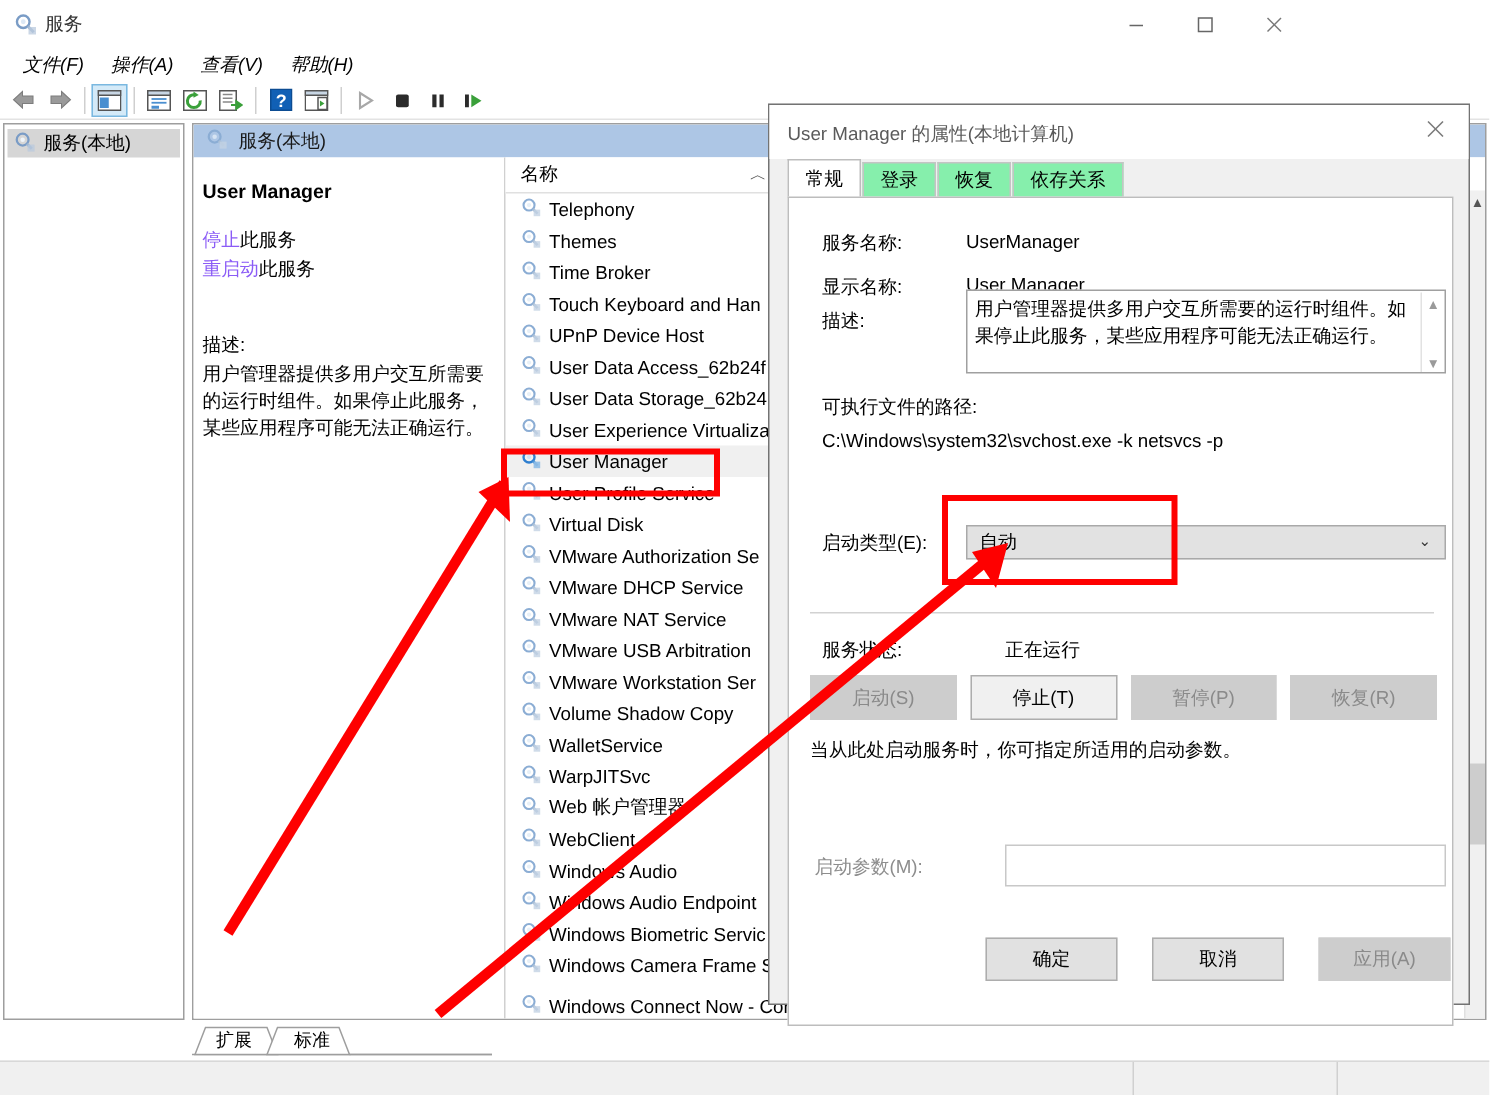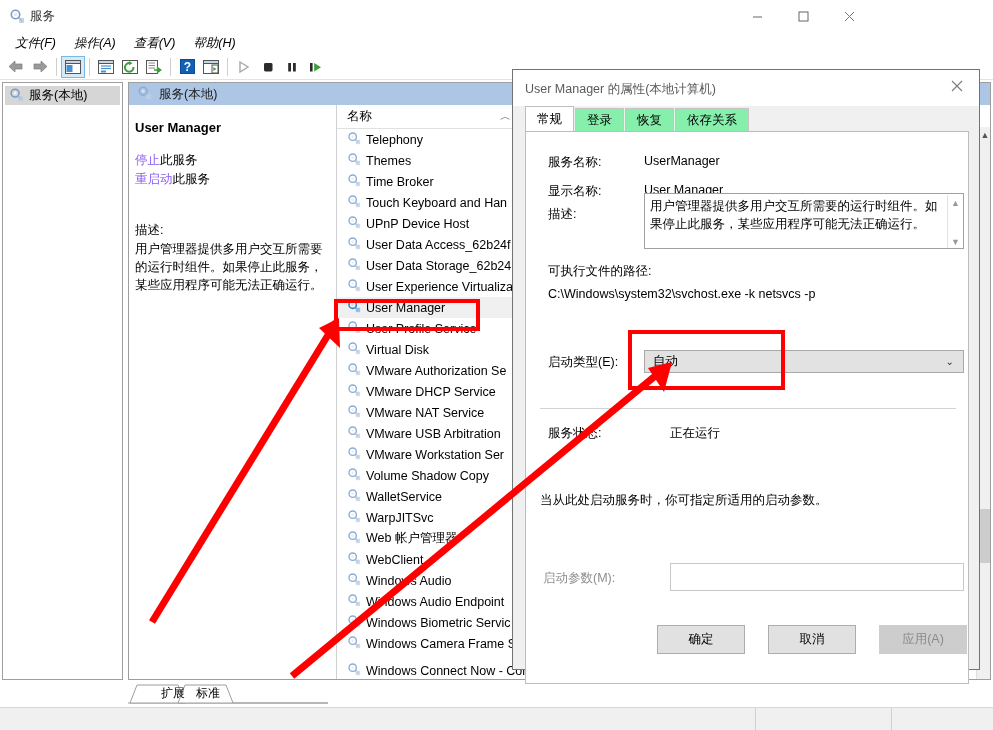--- a/index.html
+++ b/index.html
@@ -669,21 +669,21 @@
     </div>
   </div>
 
   <div class="viewtabs">
     <svg width="200" height="20" viewBox="0 0 200 20" style="position:absolute;left:0;top:0">
       <path d="M0 19 L200 19" stroke="#9e9e9e" stroke-width="1" fill="none"></path>
       <path d="M2 19 L9 1 L50 1 L57 19 Z" fill="#ffffff" stroke="#9e9e9e" stroke-width="1"></path>
       <path d="M50 19 L57 1 L98 1 L105 19 Z" fill="#ffffff" stroke="#9e9e9e" stroke-width="1"></path>
       <path d="M105 19 L200 19" stroke="#9e9e9e" stroke-width="1"></path>
     </svg>
-    <div class="vtab" style="left:23px;width:44px;">
+    <div class="vtab" style="left:6px;width:44px;">
       <span>扩展</span>
     </div>
     <div class="vtab" style="left:58px;width:44px;">
       <span>标准</span>
     </div>
   </div>
 
   <div class="statusbar">
     <div class="sb-cell" style="width:756px"></div>
     <div class="sb-cell" style="width:136px"></div>
@@ -740,20 +740,34 @@
       <div class="combo">
         <span>自动</span>
         <span class="combo-caret">⌄</span>
       </div>
 
       <div class="hr"></div>
 
       <div class="fld-label" style="left:22px; top:293px;">服务状态:</div>
       <div class="fld-value" style="left:144px; top:293px;">正在运行</div>
 
+      <div class="btn-row">
+        <div class="svc-btn">
+            <span>启动(S)</span>
+          </div>
+        <div class="svc-btn enabled">
+            <span>停止(T)</span>
+          </div>
+        <div class="svc-btn">
+            <span>暂停(P)</span>
+          </div>
+        <div class="svc-btn" style="margin-right:0">
+            <span>恢复(R)</span>
+          </div>
+      </div>
 
       <div class="hint">当从此处启动服务时，你可指定所适用的启动参数。</div>
 
       <div class="param-label">启动参数(M):</div>
       <input class="param-input" type="text" value="" style="">
     </div>
 
     <div class="dlg-btns">
       <div class="dbtn">
           <span>确定</span>

